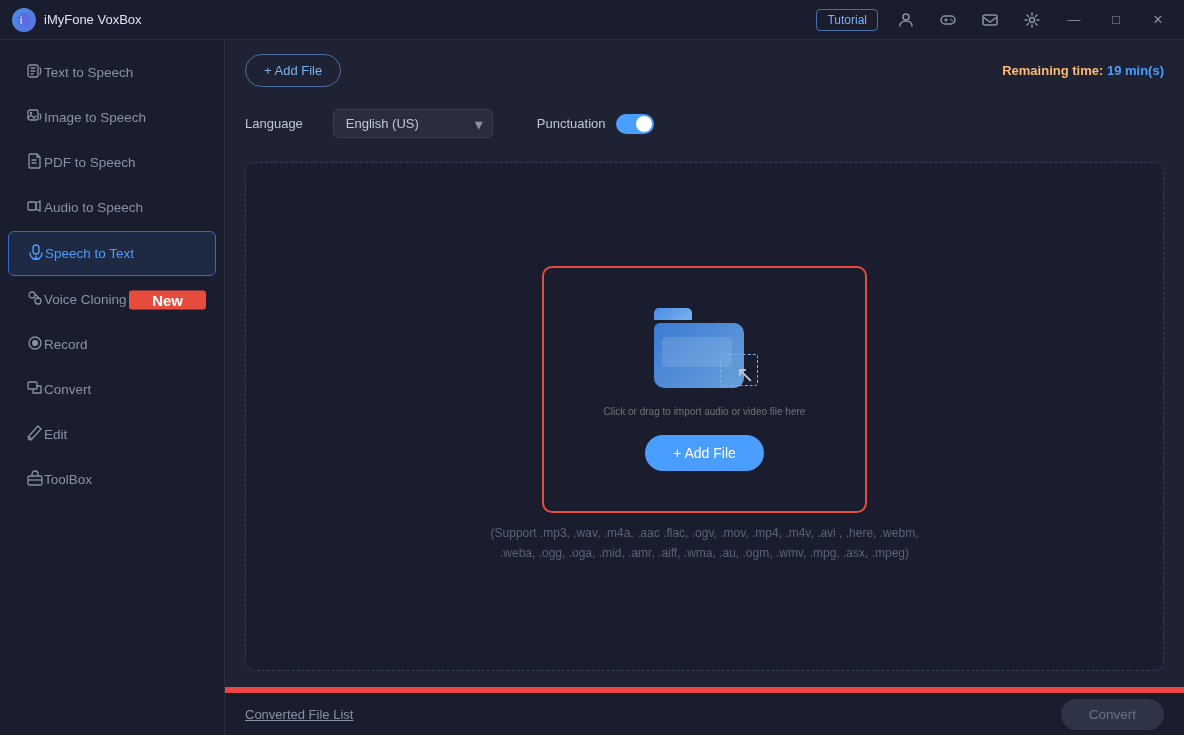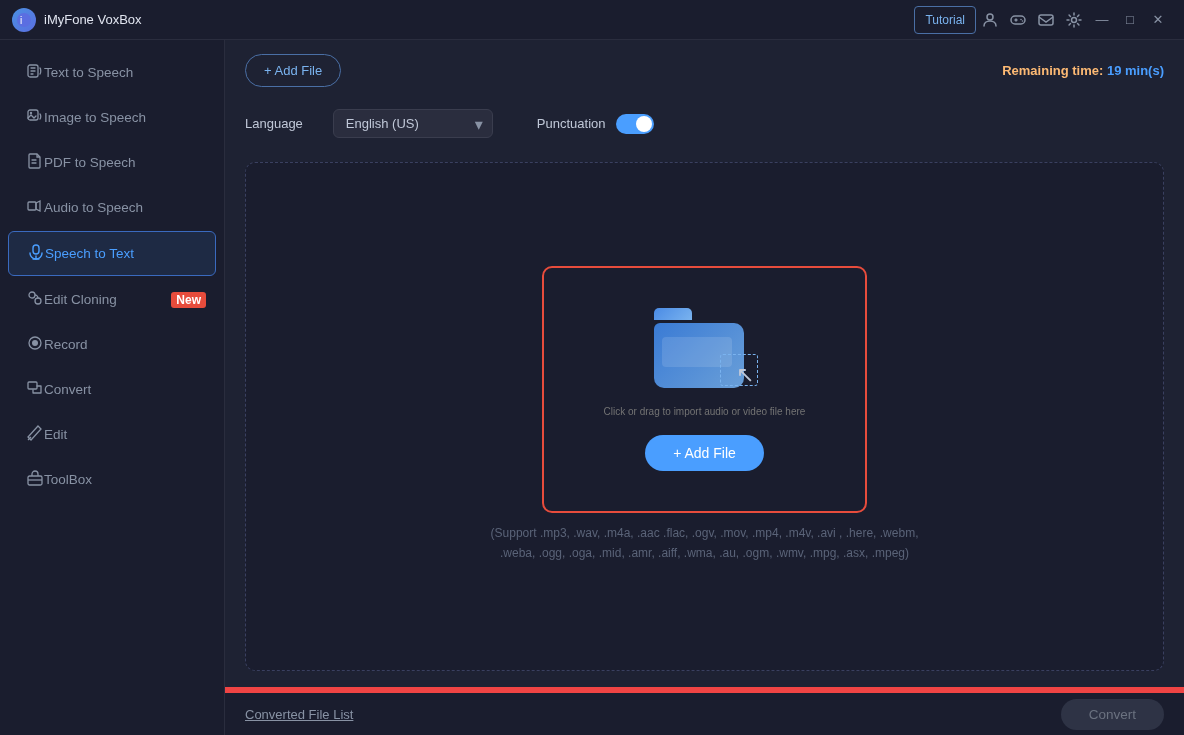--- a/index.html
+++ b/index.html
@@ -38,21 +38,22 @@
       flex-shrink: 0;
     }
     .titlebar-title {
       color: #e0e4ef;
       font-size: 13px;
       font-weight: 500;
       flex: 1;
     }
     .titlebar-actions {
       display: flex;
-      gap: 0;
+      align-items: center;
+      gap: 14px;
     }
     .tutorial-btn {
       background: transparent;
       border: 1px solid #4a6fa5;
       color: #7ab3ef;
       padding: 3px 10px;
       border-radius: 4px;
       font-size: 12px;
       cursor: pointer;
     }
@@ -120,22 +121,22 @@
       text-align: center;
       flex-shrink: 0;
     }
     .new-badge {
       position: absolute;
       right: 10px;
       top: 50%;
       transform: translateY(-50%);
       background: #e74c3c;
       color: white;
-      font-size: 12px;
-      padding: 1px 5px;
+      font-size: 15px;
+      padding: 1px 23px;
       border-radius: 3px;
       font-weight: 600;
     }
 
     
     .content {
       flex: 1;
       display: flex;
       flex-direction: column;
       background: #1e2233;
@@ -475,21 +476,21 @@
     </div>
 
     <div class="sidebar-item">
       <span class="sidebar-icon">
         <svg width="16" height="16" viewBox="0 0 16 16" fill="none">
             <circle cx="5" cy="5" r="3" stroke="#8892a4" stroke-width="1.3"></circle>
             <circle cx="11" cy="11" r="3" stroke="#8892a4" stroke-width="1.3"></circle>
             <path d="M8 5c1.5 0 3 1.5 3 3" stroke="#8892a4" stroke-width="1.3" stroke-linecap="round"></path>
           </svg>
       </span>
-      <span>Edit Cloning</span>
+      <span>Voice Cloning</span>
       <span class="new-badge">New</span>
     </div>
 
     <div class="sidebar-item">
       <span class="sidebar-icon">
         <svg width="16" height="16" viewBox="0 0 16 16" fill="none">
             <circle cx="8" cy="8" r="6" stroke="#8892a4" stroke-width="1.3"></circle>
             <circle cx="8" cy="8" r="3" fill="#8892a4"></circle>
           </svg>
       </span>

